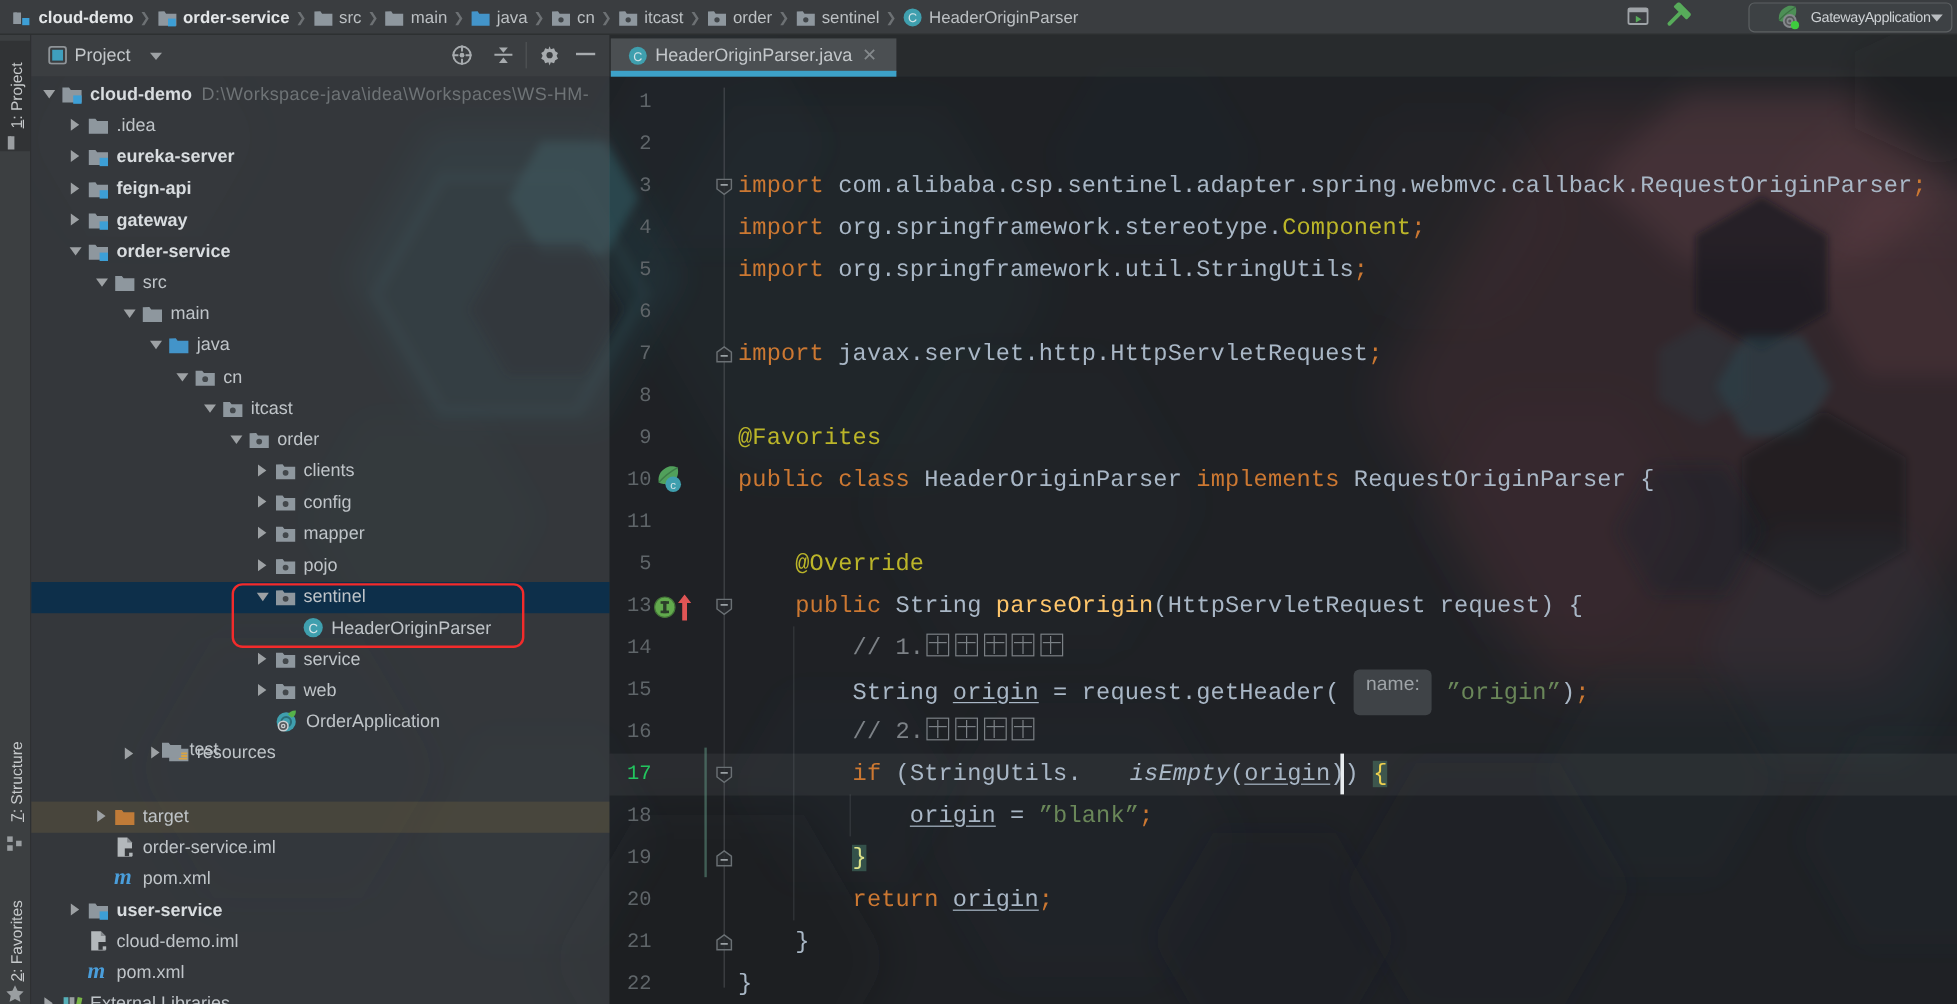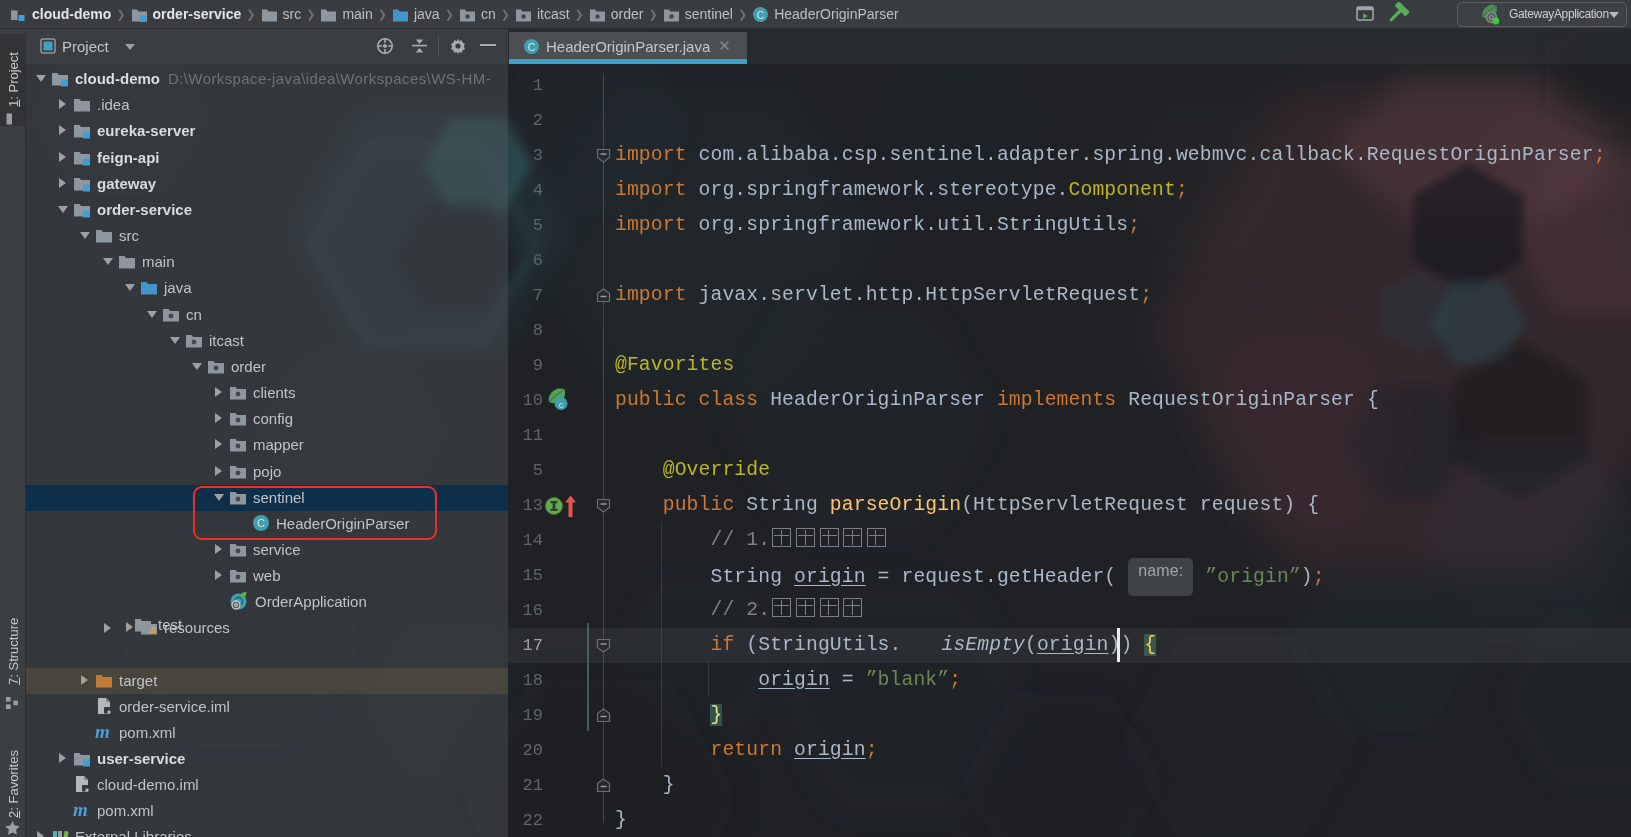--- a/index.html
+++ b/index.html
@@ -411,21 +411,21 @@
     <div class="lnum" style="top:213.5px;">7</div>
     <div class="lnum" style="top:248.5px;">8</div>
     <div class="lnum" style="top:283.5px;">9</div>
     <div class="lnum" style="top:318.5px;">10</div>
     <div class="lnum" style="top:353.5px;">11</div>
     <div class="lnum" style="top:388.5px;">5</div>
     <div class="lnum" style="top:424px;">13</div>
     <div class="lnum" style="top:458.5px;">14</div>
     <div class="lnum" style="top:493.5px;">15</div>
     <div class="lnum" style="top:528.5px;">16</div>
-    <div class="lnum" style="top:563.5px;color:#a3a3a3;">17</div>
+    <div class="lnum" style="top:563.5px;color:#22c55e;">17</div>
     <div class="lnum" style="top:598.5px;">18</div>
     <div class="lnum" style="top:633.5px;">19</div>
     <div class="lnum" style="top:668.5px;">20</div>
     <div class="lnum" style="top:703.5px;">21</div>
     <div class="lnum" style="top:738.5px;">22</div>
 
     <svg class="abs" style="left:38px;top:324px;" width="23" height="23" viewBox="0 0 23 23">
         <path d="M11 1C5.5 3.2 1.8 7.5 3 14c4.5 2.2 10 1.6 13.4-1.8C19.6 9 19.4 4 18.6 1.6 16.2.7 13.2.2 11 1z" fill="#51a05b"></path>
         <path d="M3 14C7 9.5 12.5 5 18.6 1.6" stroke="#3e7d48" stroke-width="1.2" fill="none"></path>
         <circle cx="15" cy="15.5" r="6.5" fill="#3f9fae"></circle>

